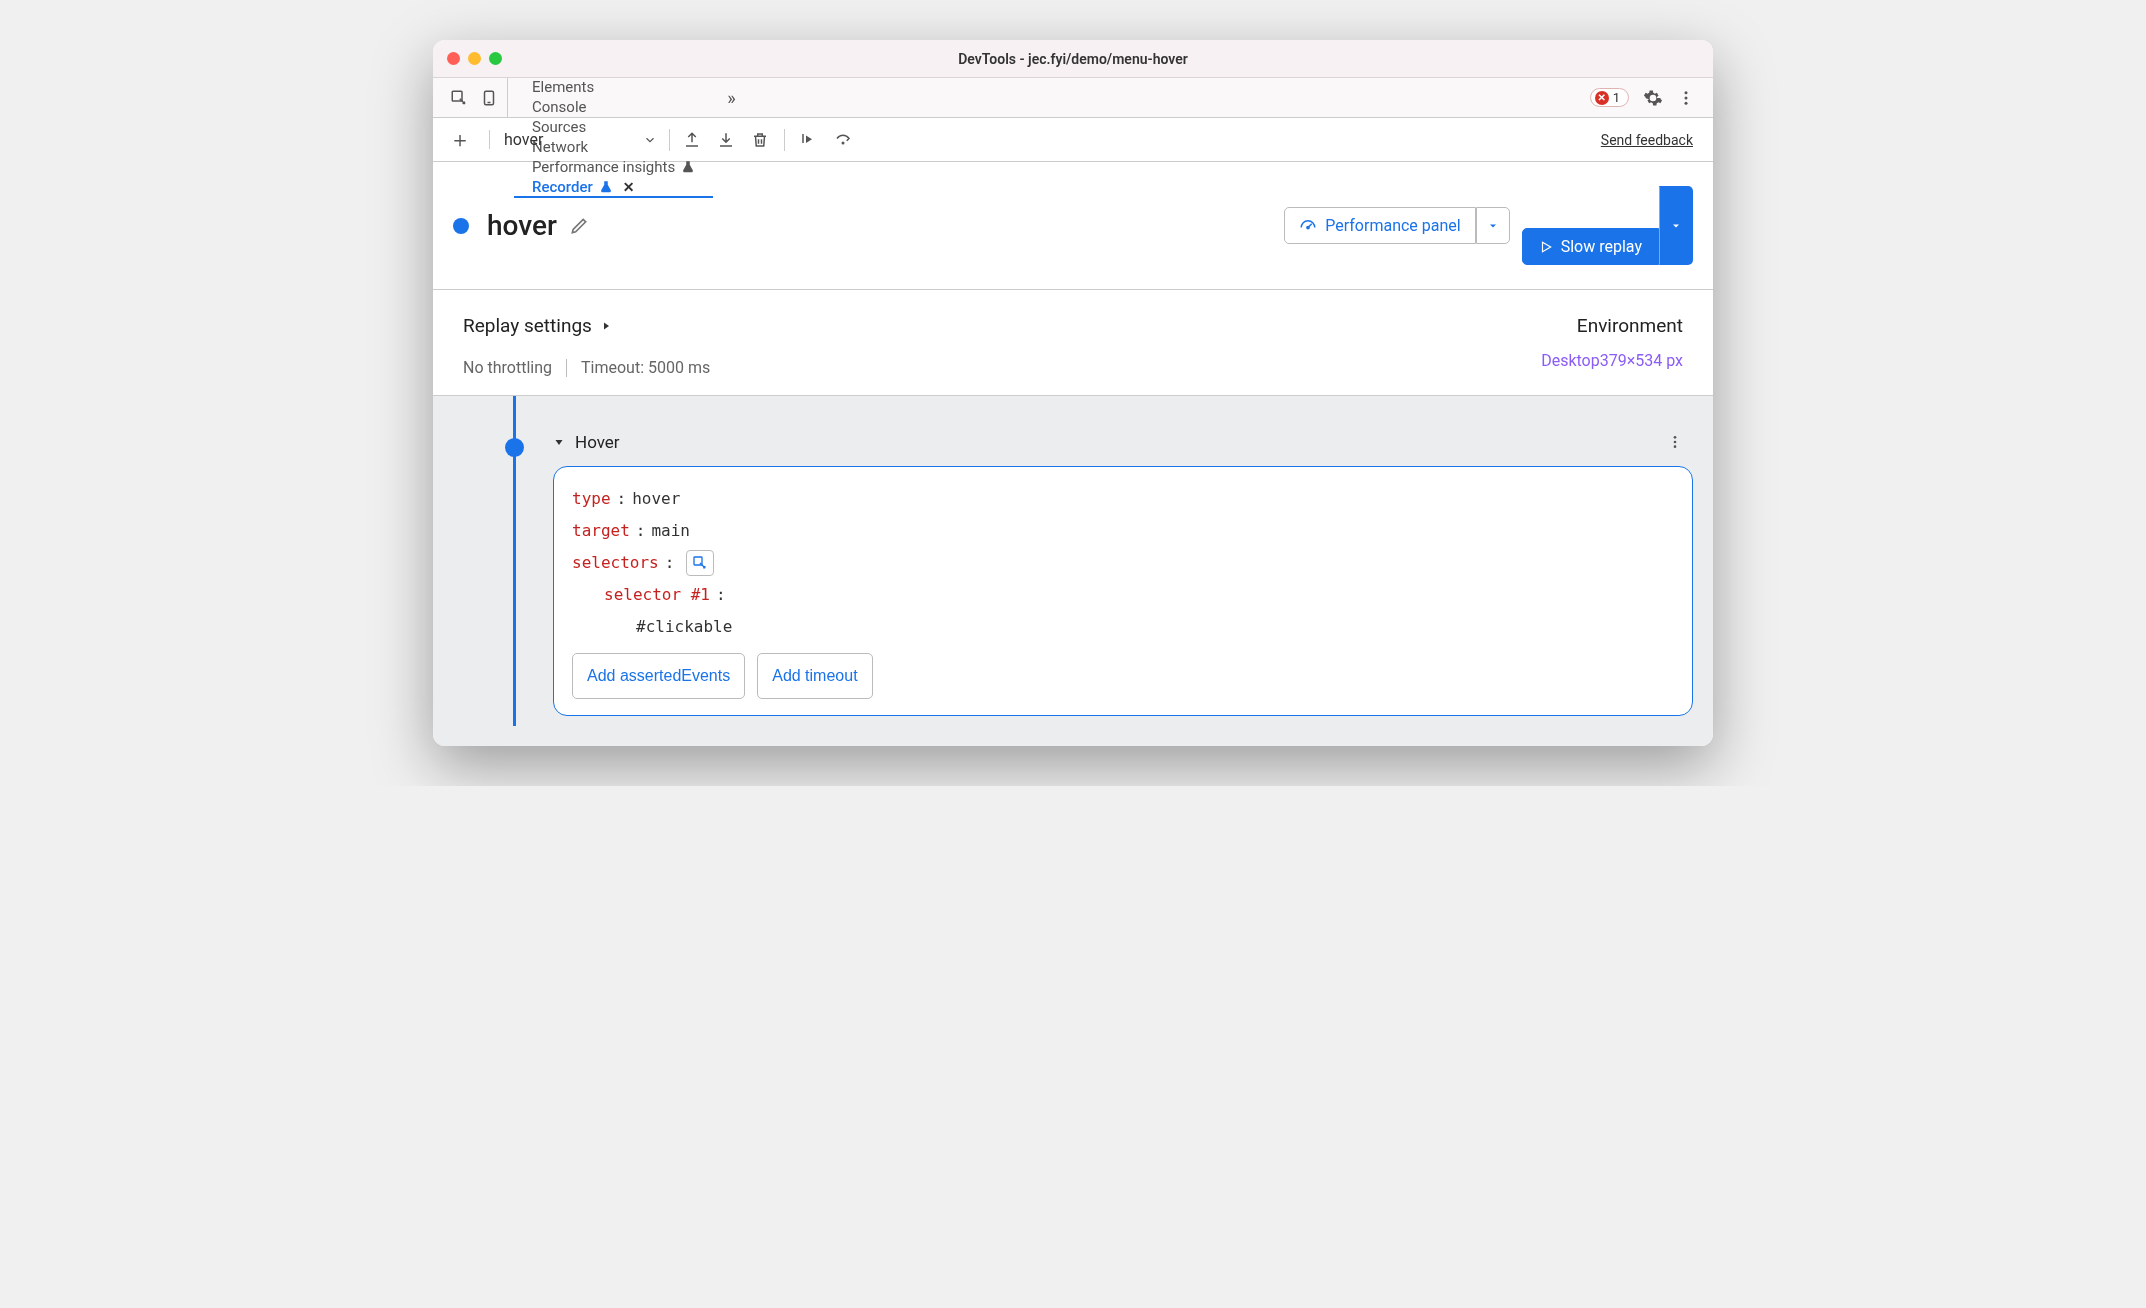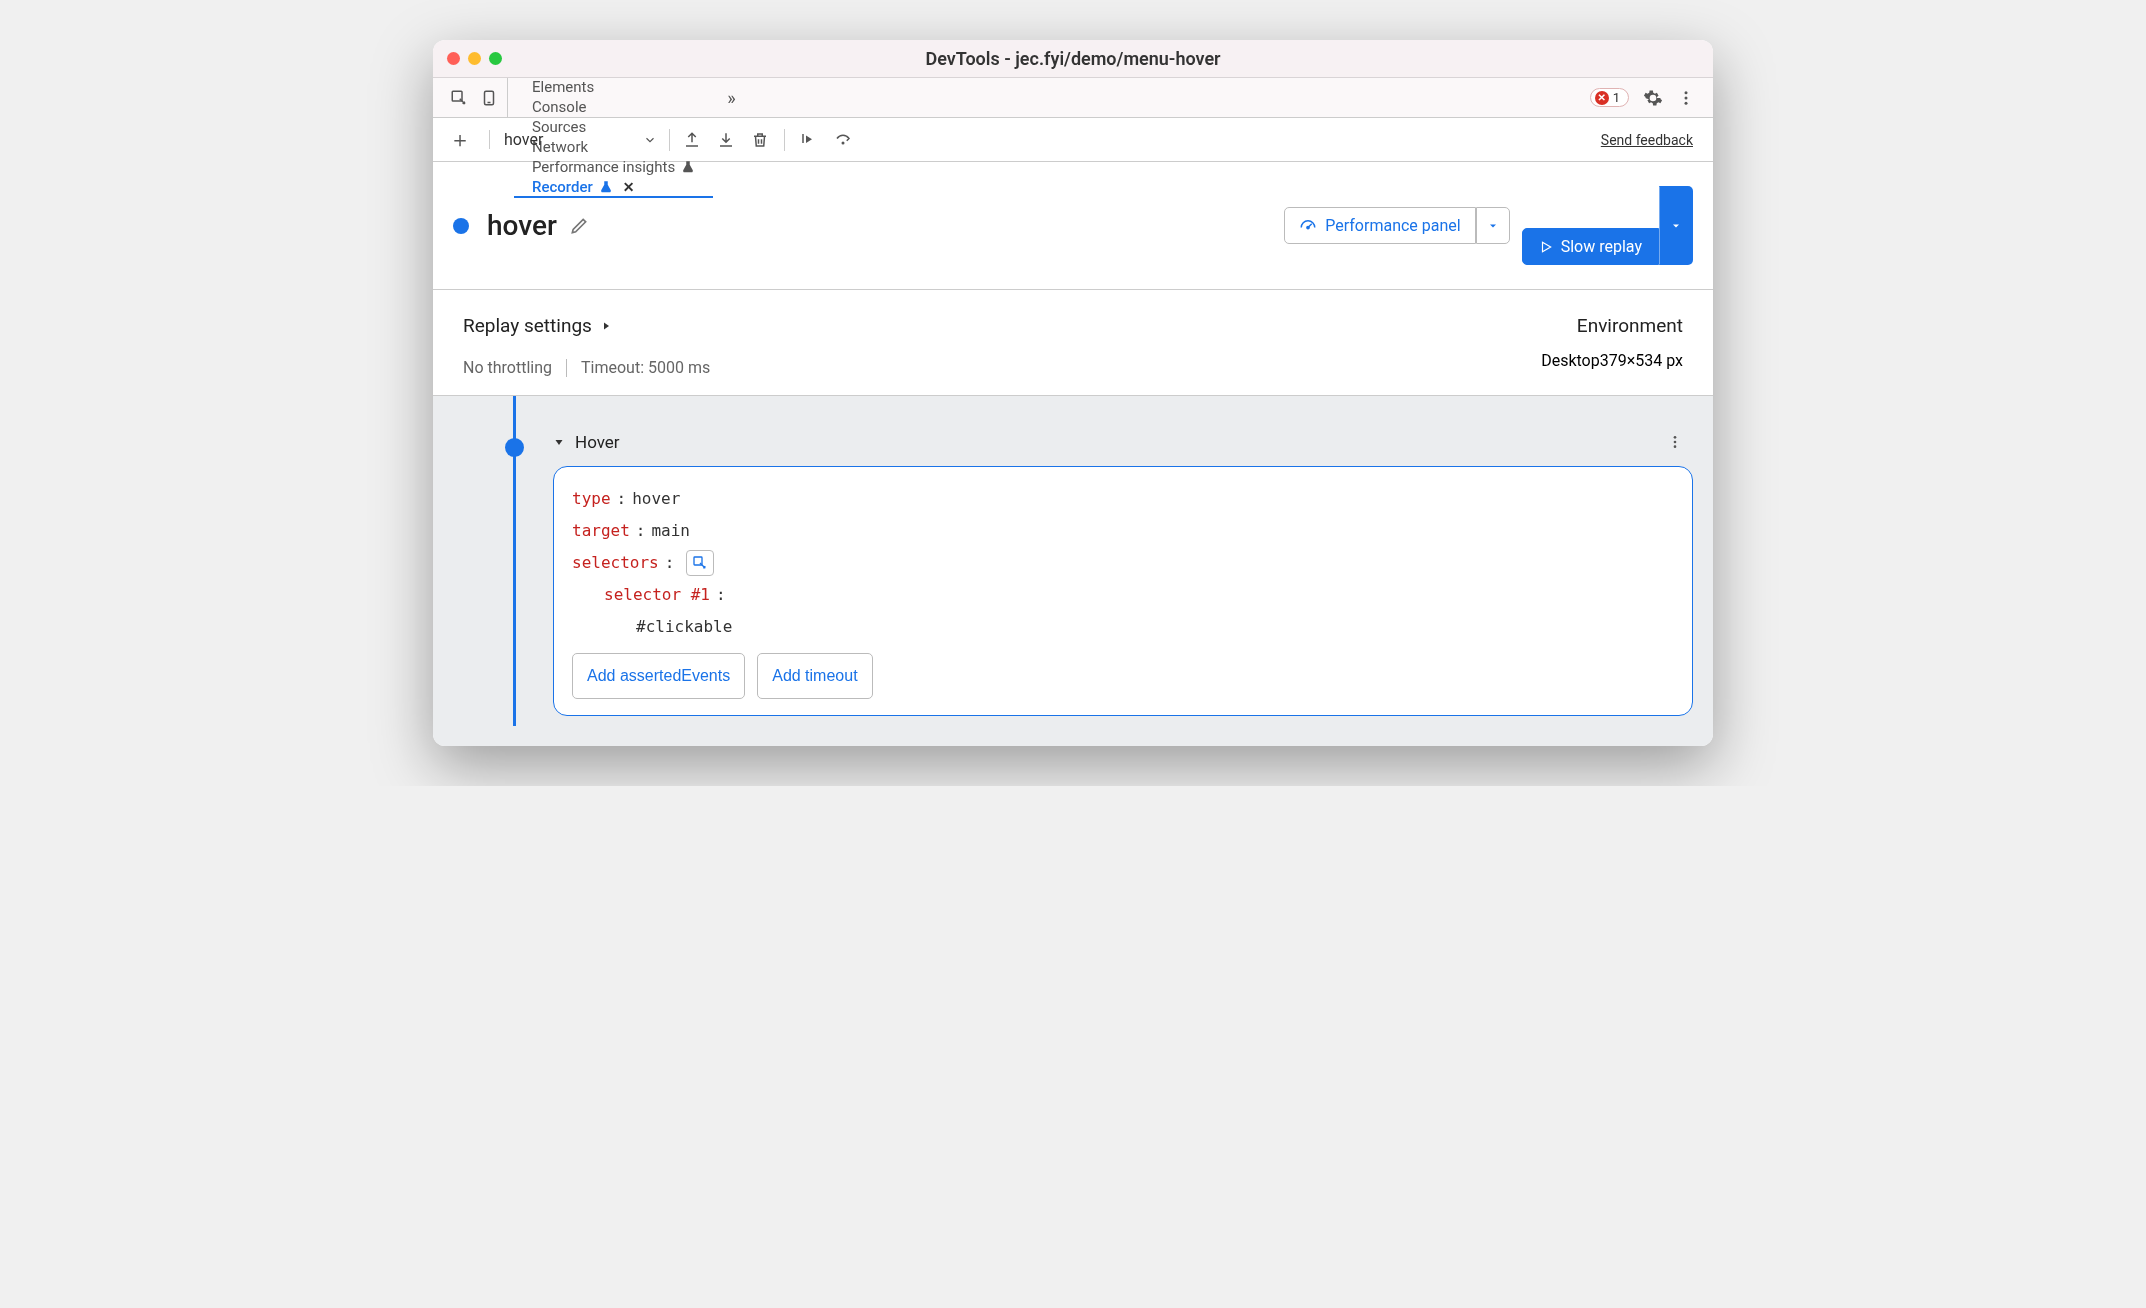--- a/index.html
+++ b/index.html
@@ -26,21 +26,21 @@
       position: relative;
       border-bottom: 1px solid #d9d4d6;
     }
     .traffic { display: flex; gap: 8px; }
     .dot { width: 13px; height: 13px; border-radius: 50%; }
     .dot.red { background: #ff5f57; }
     .dot.yellow { background: #febc2e; }
     .dot.green { background: #28c840; }
     .title-text {
       position: absolute; left: 0; right: 0; text-align: center;
-      font-size: 18px; font-weight: 600; color: #333;
+      font-size: 14px; font-weight: 600; color: #333;
       pointer-events: none;
     }
     .tabbar {
       height: 40px;
       display: flex;
       align-items: center;
       padding: 0 8px;
       border-bottom: 1px solid #ccc;
       background: #fbf8f9;
       gap: 6px;
@@ -96,21 +96,21 @@
 
     .settings-row {
       display: flex; padding: 24px 30px 18px; border-bottom: 1px solid #ccc; background: #fff;
     }
     .settings-left { flex: 1; }
     .settings-title { font-size: 19px; color: #222; display: flex; align-items: center; gap: 8px; margin-bottom: 21px; cursor: pointer; }
     .settings-sub { color: #666; font-size: 16px; display: flex; align-items: flex-end; gap: 14px; }
     .settings-sub .vsep2 { width: 1px; height: 18px; background: #bbb; }
     .settings-right { text-align: right; }
     .env-title { font-size: 19px; color: #222; margin-bottom: 14px; }
-    .env-sub { color: #000000; font-size: 16px; display: flex; align-items: center; justify-content: flex-end; }
+    .env-sub { color: #8b5cf6; font-size: 16px; display: flex; align-items: center; justify-content: flex-end; }
 
     .timeline-area {
       display: flex; background: #ebedef; padding: 0 0 20px 0; min-height: 350px;
     }
     .thumb-col { width: 160px; padding: 0 12px 0 20px; }
     .thumb {
       width: 120px; height: 110px; background: #2a2e36; border-radius: 5px; padding: 8px;
       box-shadow: 0 2px 6px rgba(0,0,0,0.2);
     }
     .thumb-inner {

